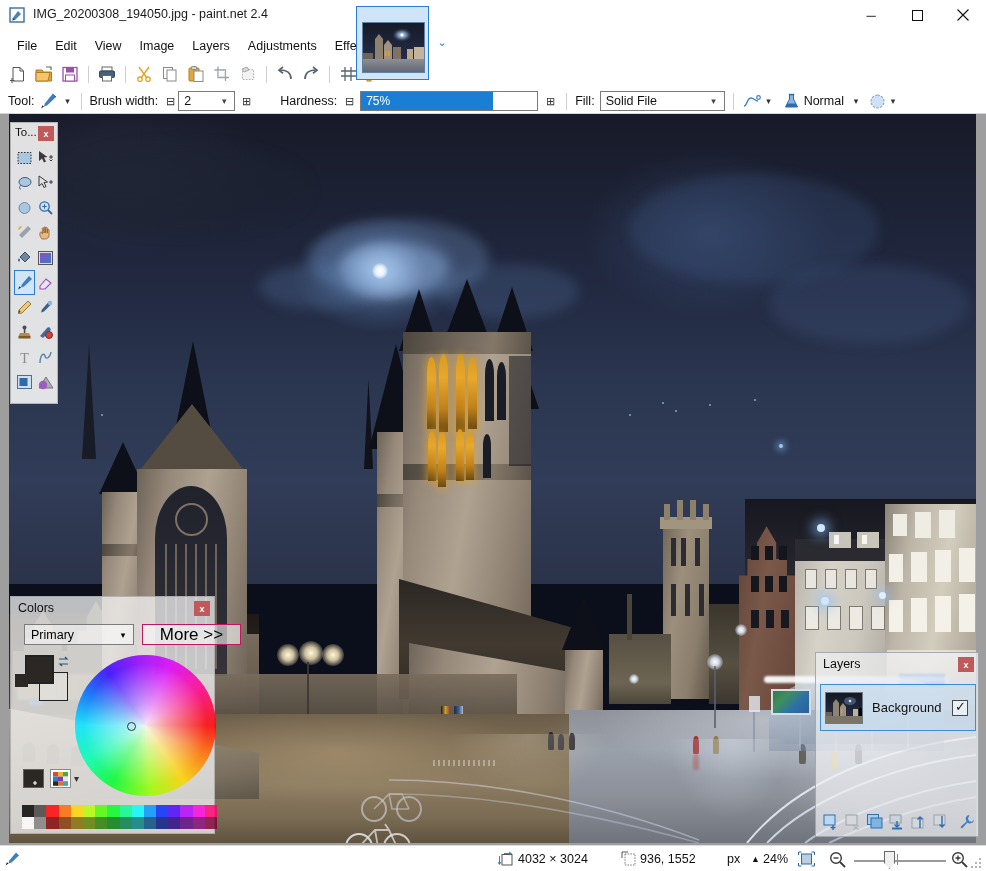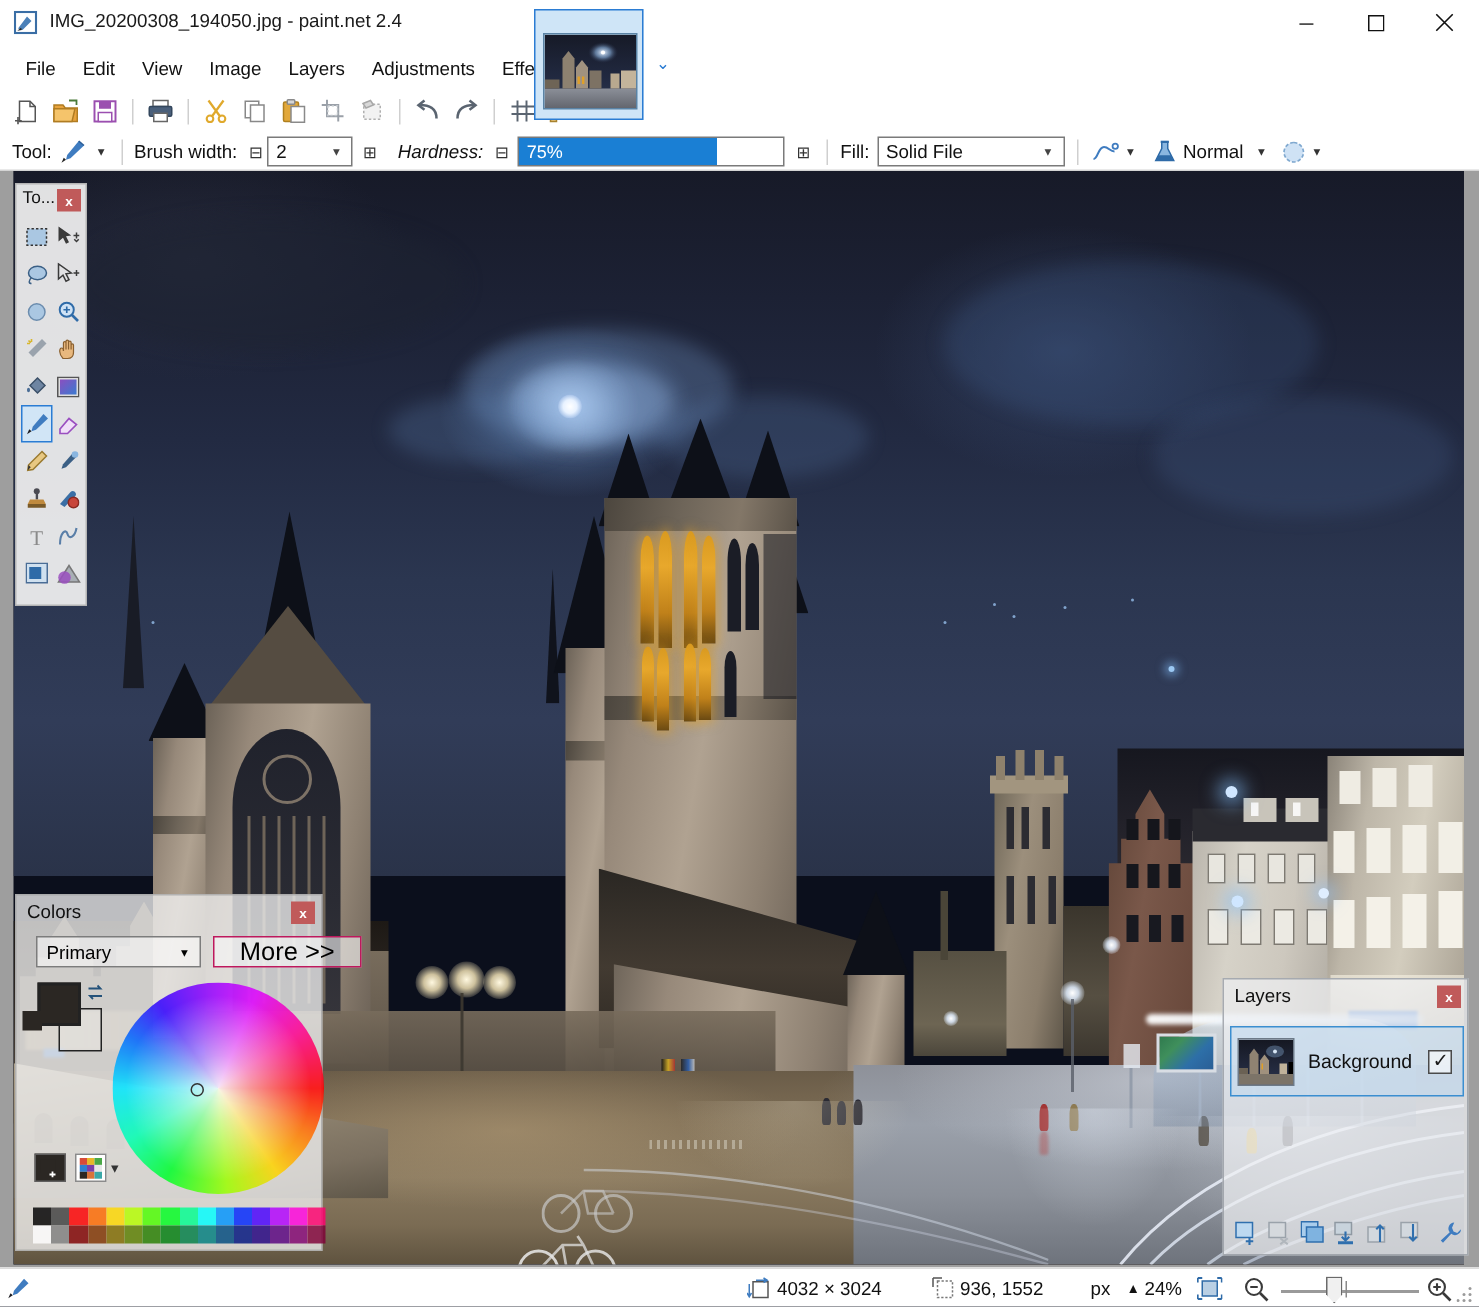--- a/index.html
+++ b/index.html
@@ -570,21 +570,21 @@
     <span class="tb-sep" style="margin:0 7px;"></span>
 
     <span class="tb2-label">Brush width:</span>
     <span class="spin-btn">⊟</span>
     <span class="combo" id="brush-width-combo">
       <span class="cv">2</span>
       <span class="carrow">▾</span>
     </span>
     <span class="spin-btn" style="margin-left:4px;">⊞</span>
 
-    <span class="tb2-label" style="margin-left:11px;font-style:italic;">Hardness:</span>
+    <span class="tb2-label" style="margin-left:26px;">Hardness:</span>
     <span class="spin-btn">⊟</span>
     <span id="hardness-bar" style="margin-left:3px;">
       <span id="hardness-fill" style="width: 75%;"></span>
       <span id="hardness-text">75%</span>
     </span>
     <span class="spin-btn" style="margin-left:5px;">⊞</span>
 
     <span class="tb-sep" style="margin:0 8px;"></span>
     <span class="tb2-label">Fill:</span>
     <span class="combo" id="fill-combo">

